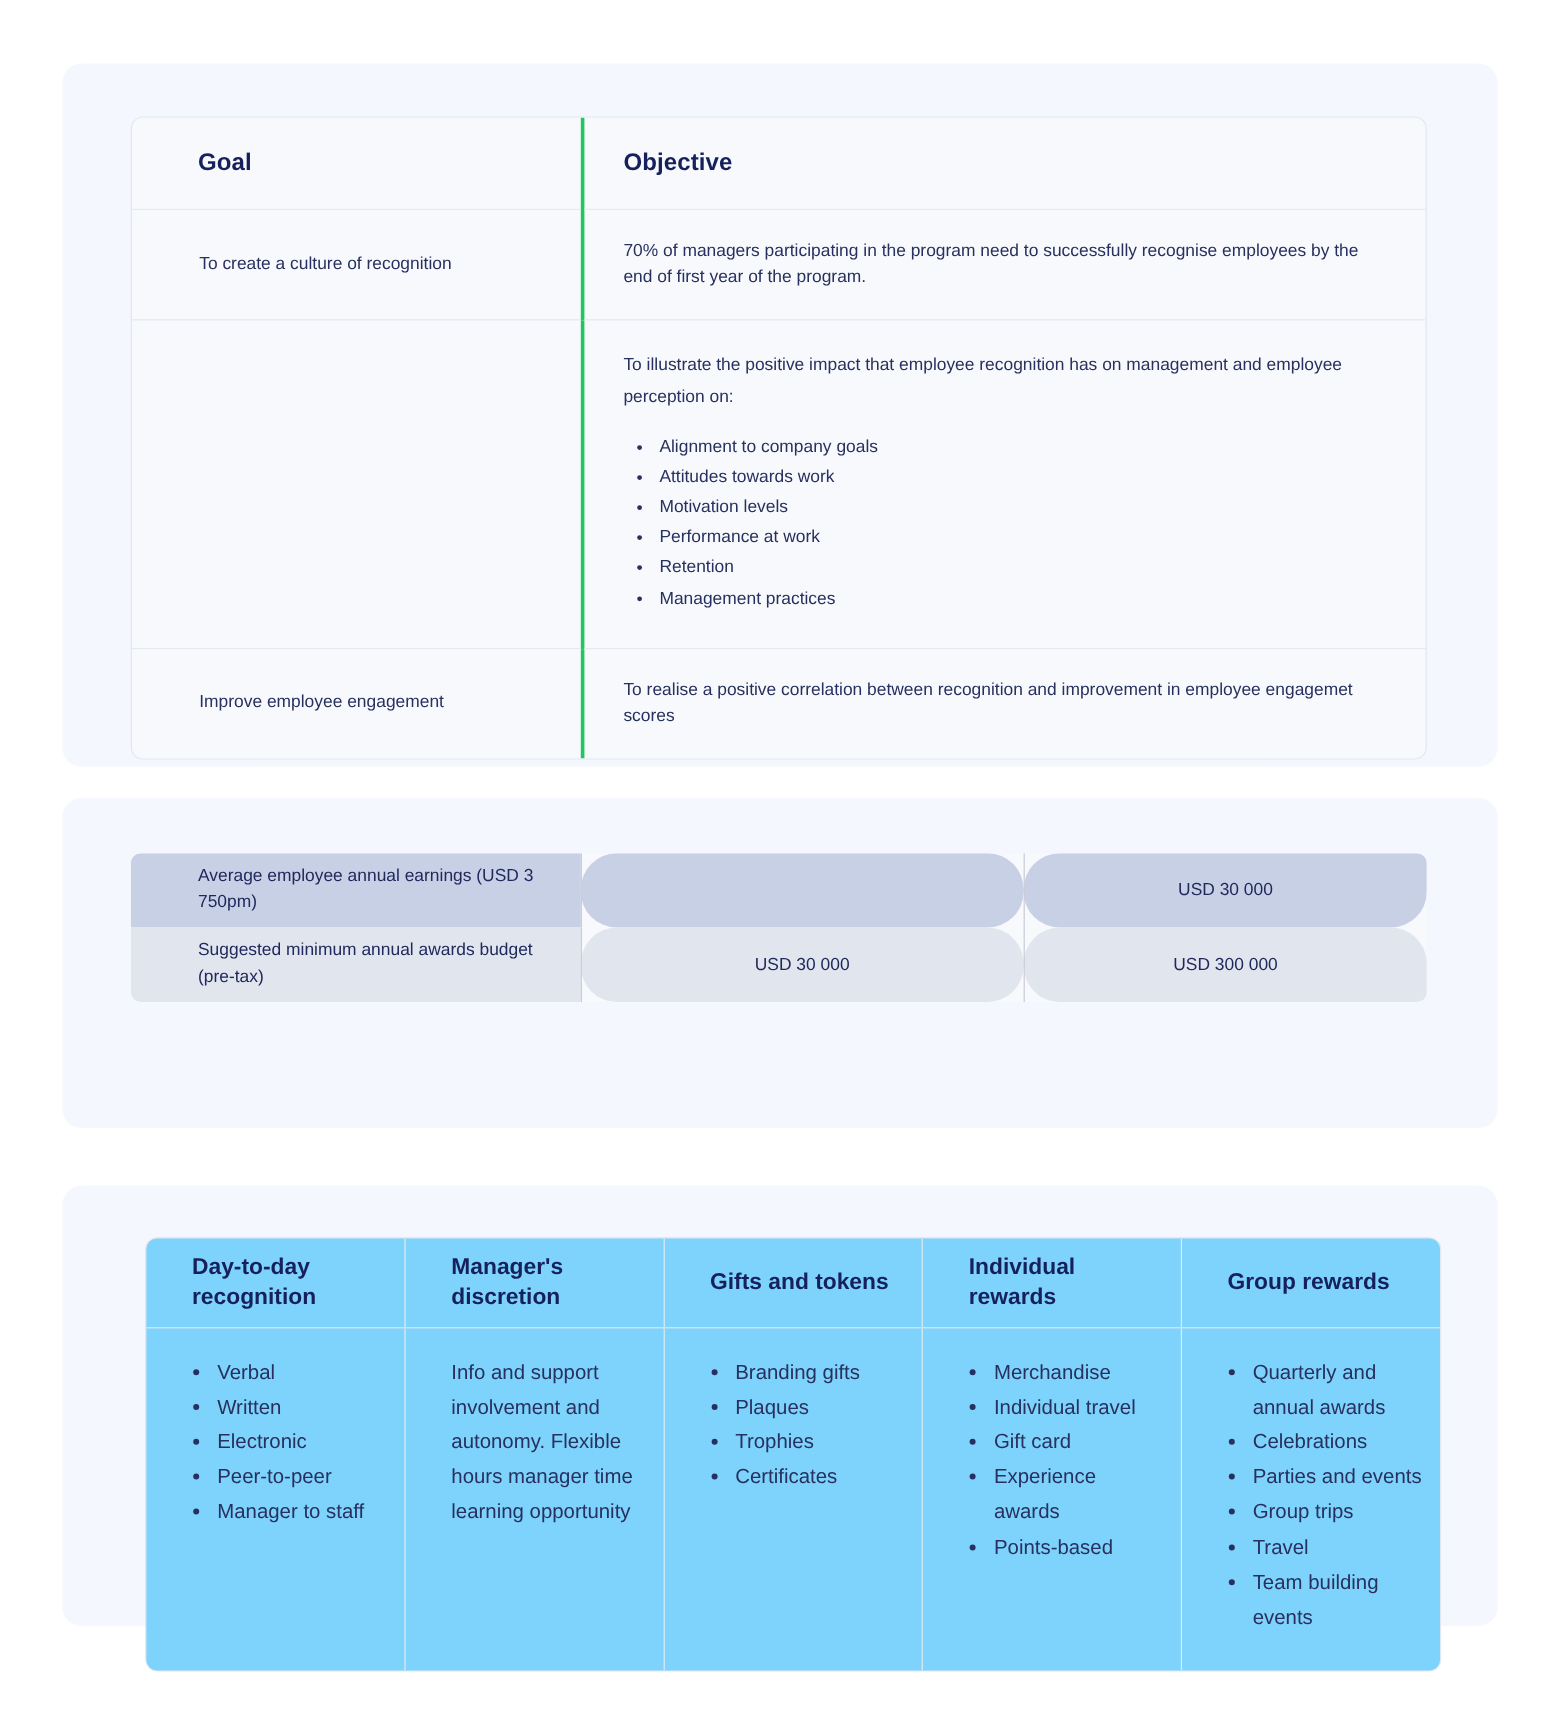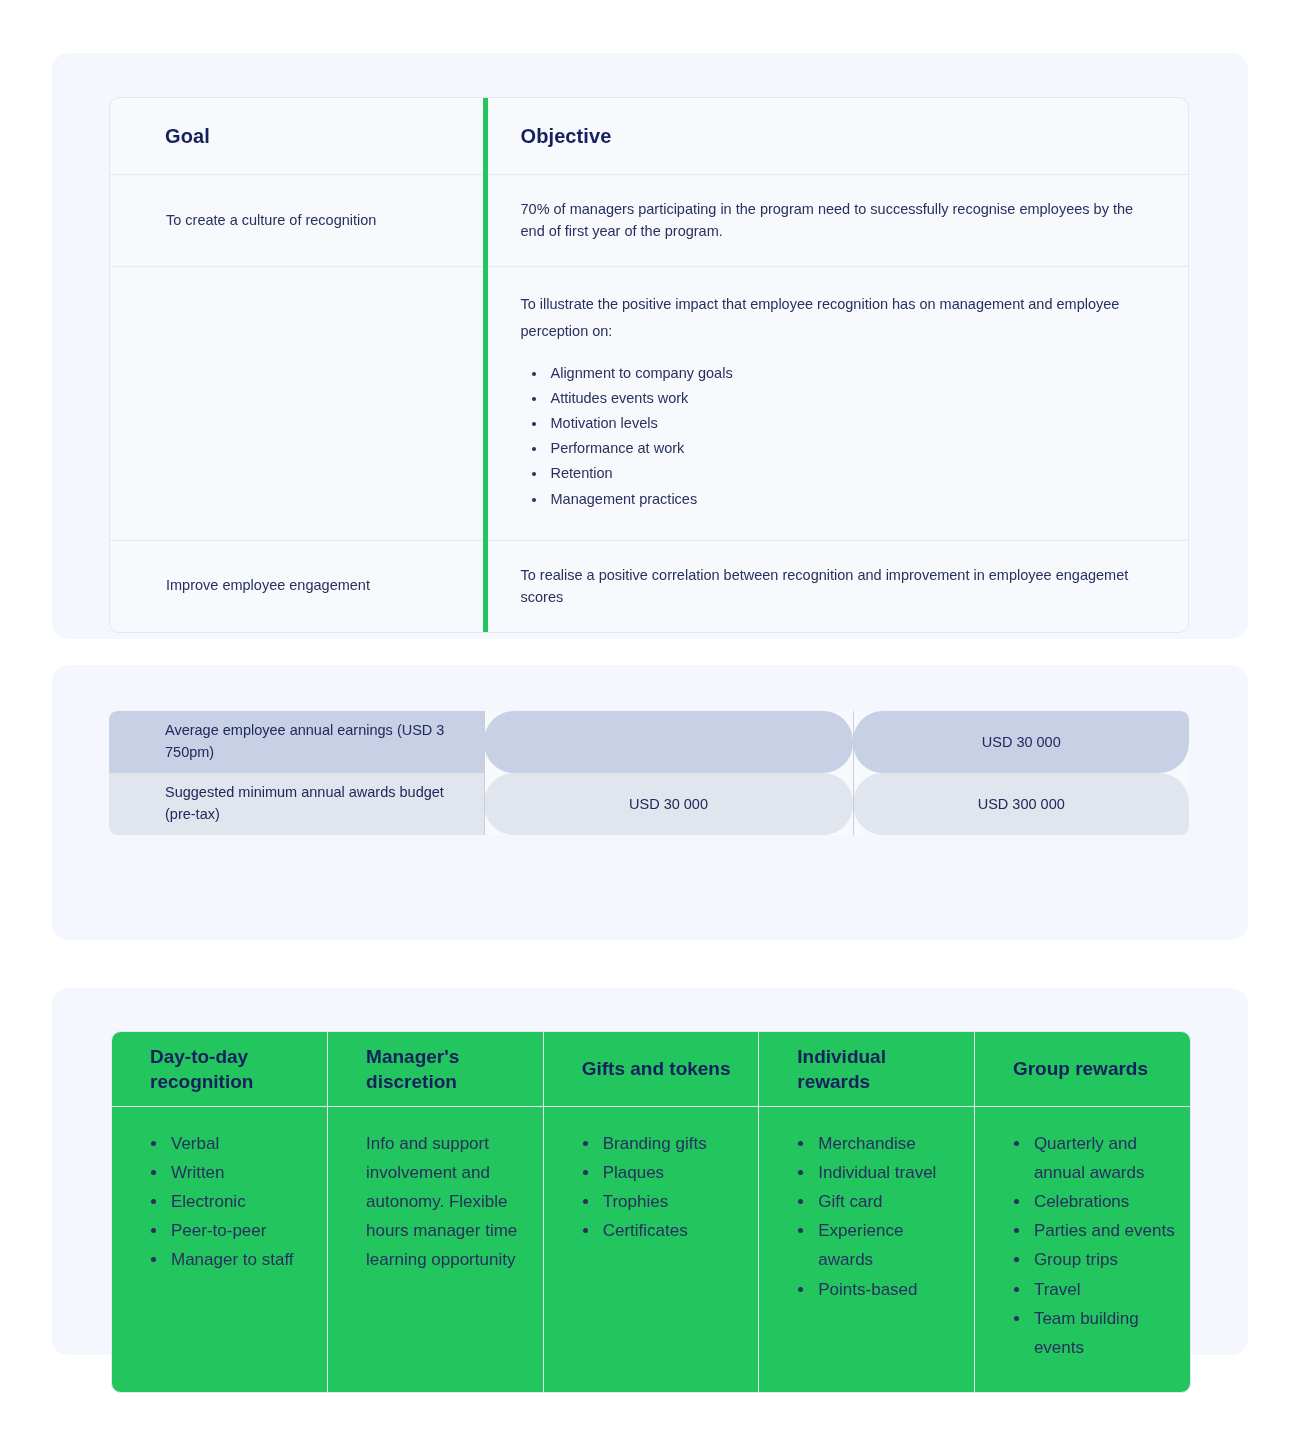--- a/index.html
+++ b/index.html
@@ -44,21 +44,21 @@
     background: #f7f9fc;
   }
   #goals-table table { width: 100%; border-collapse: collapse; table-layout: fixed; }
   #goals-table col.c1 { width: 375px; }
   #goals-table col.c2 { width: 705px; }
   #goals-table th, #goals-table td {
     border-bottom: 1px solid #e4e9f2;
     vertical-align: top;
     text-align: left;
   }
-  #goals-table td + td, #goals-table th + th { border-left: 5px solid #22c55e; }
+  #goals-table td + td, #goals-table th + th { border-left: 3px solid #22c55e; }
   #goals-table tr:last-child td { border-bottom: none; }
   #goals-table th {
     font-size: 20px;
     font-weight: bold;
     color: #15205c;
     padding: 27px 0 26px 55px;
     letter-spacing: .1px;
   }
   #goals-table th.obj-head { padding-left: 33px; }
   #goals-table td.goal-cell {
@@ -120,24 +120,24 @@
   #budget-table tr.row-a td { background: #c8d0e6; }
   #budget-table tr.row-b td { background: #eeeeec; }
   #budget-table tr.row-c td { background: #e1e5ee; }
   #budget-table tr.row-a td:first-child { border-top-left-radius: 8px; }
   #budget-table tr.row-a td:last-child  { border-top-right-radius: 8px; }
   #budget-table tr.row-c td:first-child { border-bottom-left-radius: 8px; }
   #budget-table tr.row-c td:last-child  { border-bottom-right-radius: 8px; }
 
   
   #rewards-table {
-    left: 59px;
+    left: 69px;
     top: 43px;
     width: 1080px;
-    background: #22c55e;
+    background: #7dd3fc;
   }
   #rewards-table table { width: 100%; border-collapse: collapse; table-layout: fixed; }
   #rewards-table col { width: 20%; }
   #rewards-table th {
     text-align: left;
     vertical-align: middle;
     font-size: 19px;
     font-weight: bold;
     color: #15205c;
     line-height: 1.32;
@@ -183,21 +183,21 @@
           <tr class="r1">
             <td class="goal-cell">To create a culture of recognition</td>
             <td class="obj-cell mid">70% of managers participating in the program need to successfully recognise employees by the end of first year of the program.</td>
           </tr>
           <tr class="r3">
             <td class="goal-cell"></td>
             <td class="obj-cell tall">
               <p>To illustrate the positive impact that employee recognition has on management and employee perception on:</p>
               <ul class="obj-bullets">
                 <li>Alignment to company goals</li>
-                <li>Attitudes events work</li>
+                <li>Attitudes towards work</li>
                 <li>Motivation levels</li>
                 <li>Performance at work</li>
                 <li>Retention</li>
                 <li>Management practices</li>
               </ul>
             </td>
           </tr>
           <tr class="r4">
             <td class="goal-cell">Improve employee engagement</td>
             <td class="obj-cell mid">To realise a positive correlation between recognition and improvement in employee engagemet scores</td>

